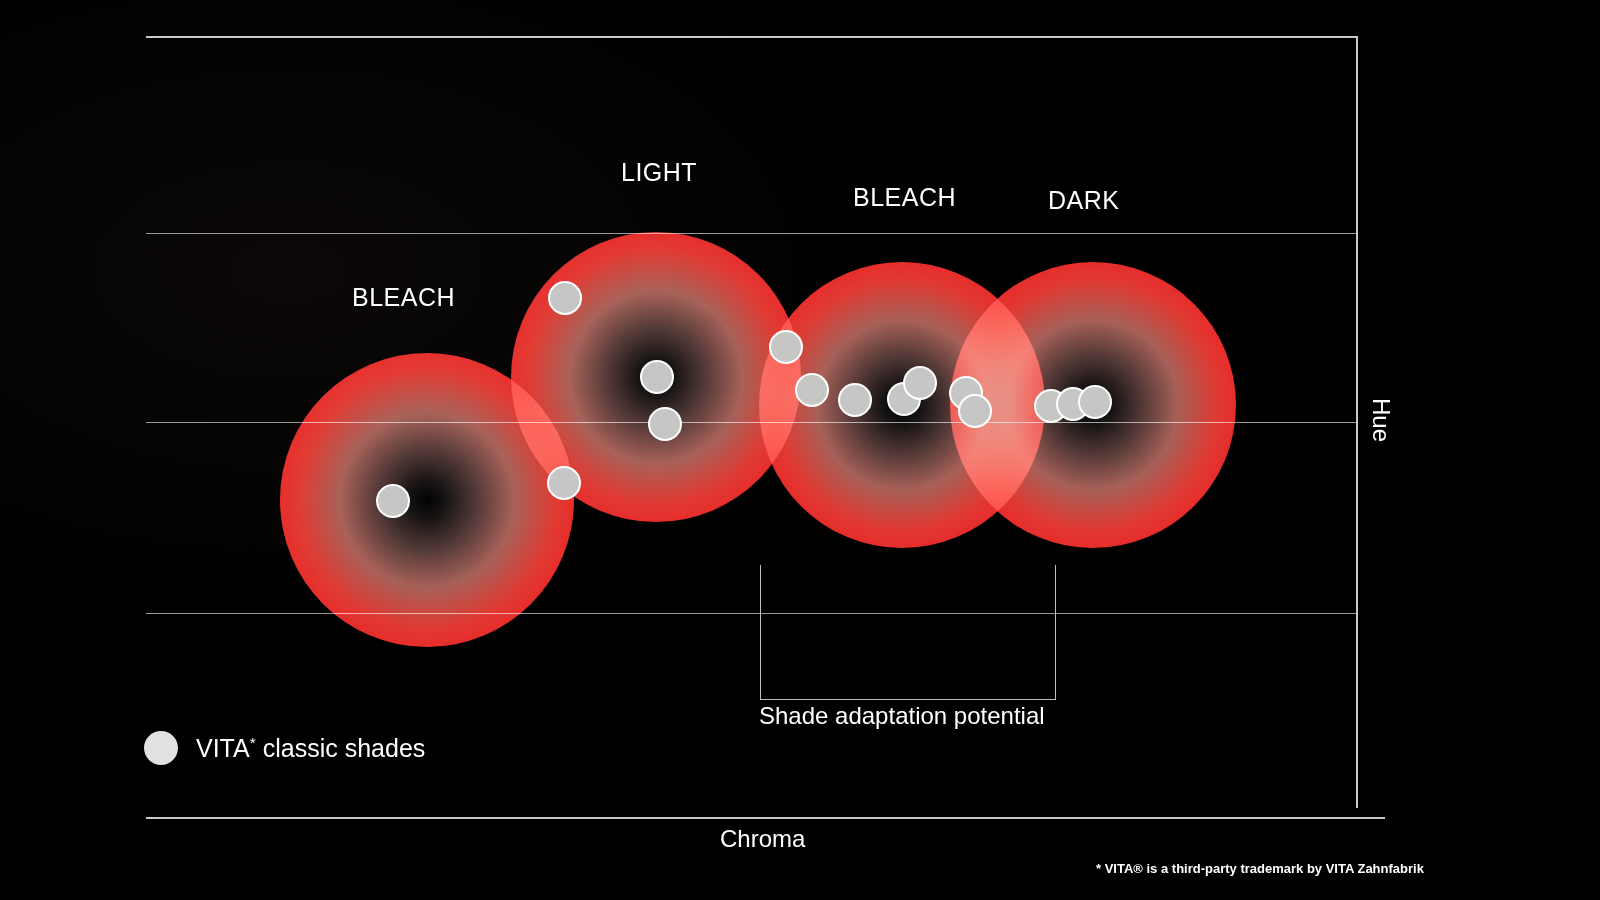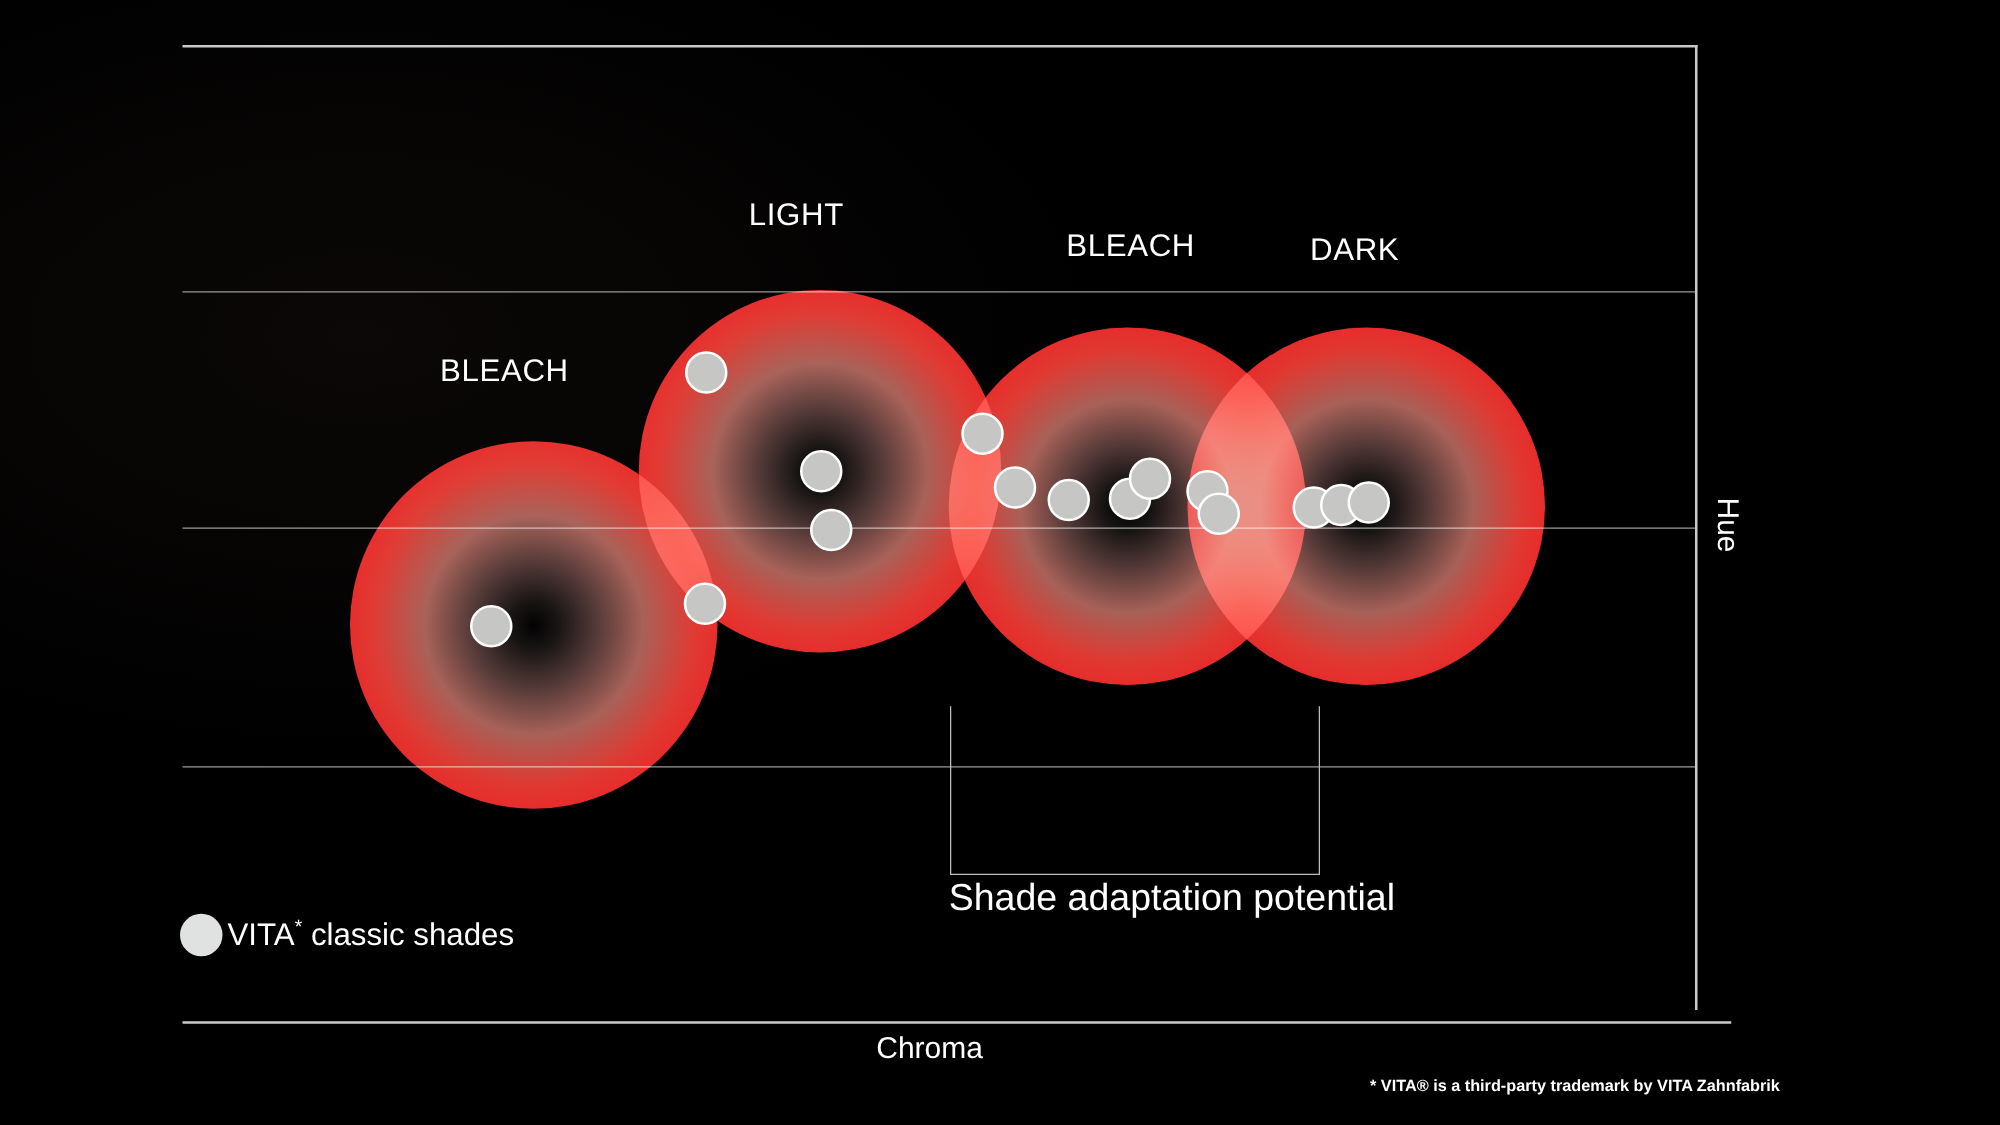--- a/index.html
+++ b/index.html
@@ -87,30 +87,30 @@
   .bracket {
     position: absolute;
     border: 1px solid #bdbdbd;
     border-top: none;
     box-sizing: border-box;
     background: transparent;
   }
   .bracket-label {
     position: absolute;
     color: #ffffff;
-    font-size: 30px;
+    font-size: 24px;
     white-space: nowrap;
   }
 
   
   .legend {
     position: absolute;
     display: flex;
     align-items: center;
-    gap: 4px;
+    gap: 18px;
   }
   .legend-swatch {
     width: 34px;
     height: 34px;
     border-radius: 50%;
     background: #dfe2e0;
     flex: 0 0 auto;
   }
   .legend-text {
     color: #ffffff;
@@ -204,28 +204,28 @@
     <div class="dot" style="left:887px; top:382px; width:34px; height:34px;"></div>
     <div class="dot" style="left:903px; top:366px; width:34px; height:34px;"></div>
     <div class="dot" style="left:949px; top:376px; width:34px; height:34px;"></div>
     <div class="dot" style="left:958px; top:394px; width:34px; height:34px;"></div>
     <div class="dot" style="left:1034px; top:389px; width:34px; height:34px;"></div>
     <div class="dot" style="left:1056px; top:387px; width:34px; height:34px;"></div>
     <div class="dot" style="left:1078px; top:385px; width:34px; height:34px;"></div>
   </div>
 
   <div class="zone-label" style="left:352px; top:283px;text-align:center;">BLEACH</div>
-  <div class="zone-label" style="left:599px; top:158px;">LIGHT</div>
+  <div class="zone-label" style="left:621px; top:158px;">LIGHT</div>
   <div class="zone-label" style="left:853px; top:183px;">BLEACH</div>
   <div class="zone-label" style="left:1048px; top:186px;text-align:right;">DARK</div>
 
   <div class="bracket" style="left:760px; top:565px; width:296px; height:135px;"></div>
   <div class="bracket-label" style="left:759px; top:702px;">Shade adaptation potential</div>
 
-  <div class="axis-label" style="left:701px; top:825px;">Chroma</div>
+  <div class="axis-label" style="left:720px; top:825px;">Chroma</div>
   <div class="axis-label vertical" style="left:1395px; top:398px;">Hue</div>
 
   <div class="legend" style="left:144px; top:731px;">
     <div class="legend-swatch"></div>
     <div class="legend-text"><span>VITA</span><sup>*</sup><span> classic shades</span></div>
   </div>
 
   <div class="footnote" style="left:1068px; top:861px;margin-left:28px;">* VITA® is a third-party trademark by VITA Zahnfabrik</div>
 
 </div>

